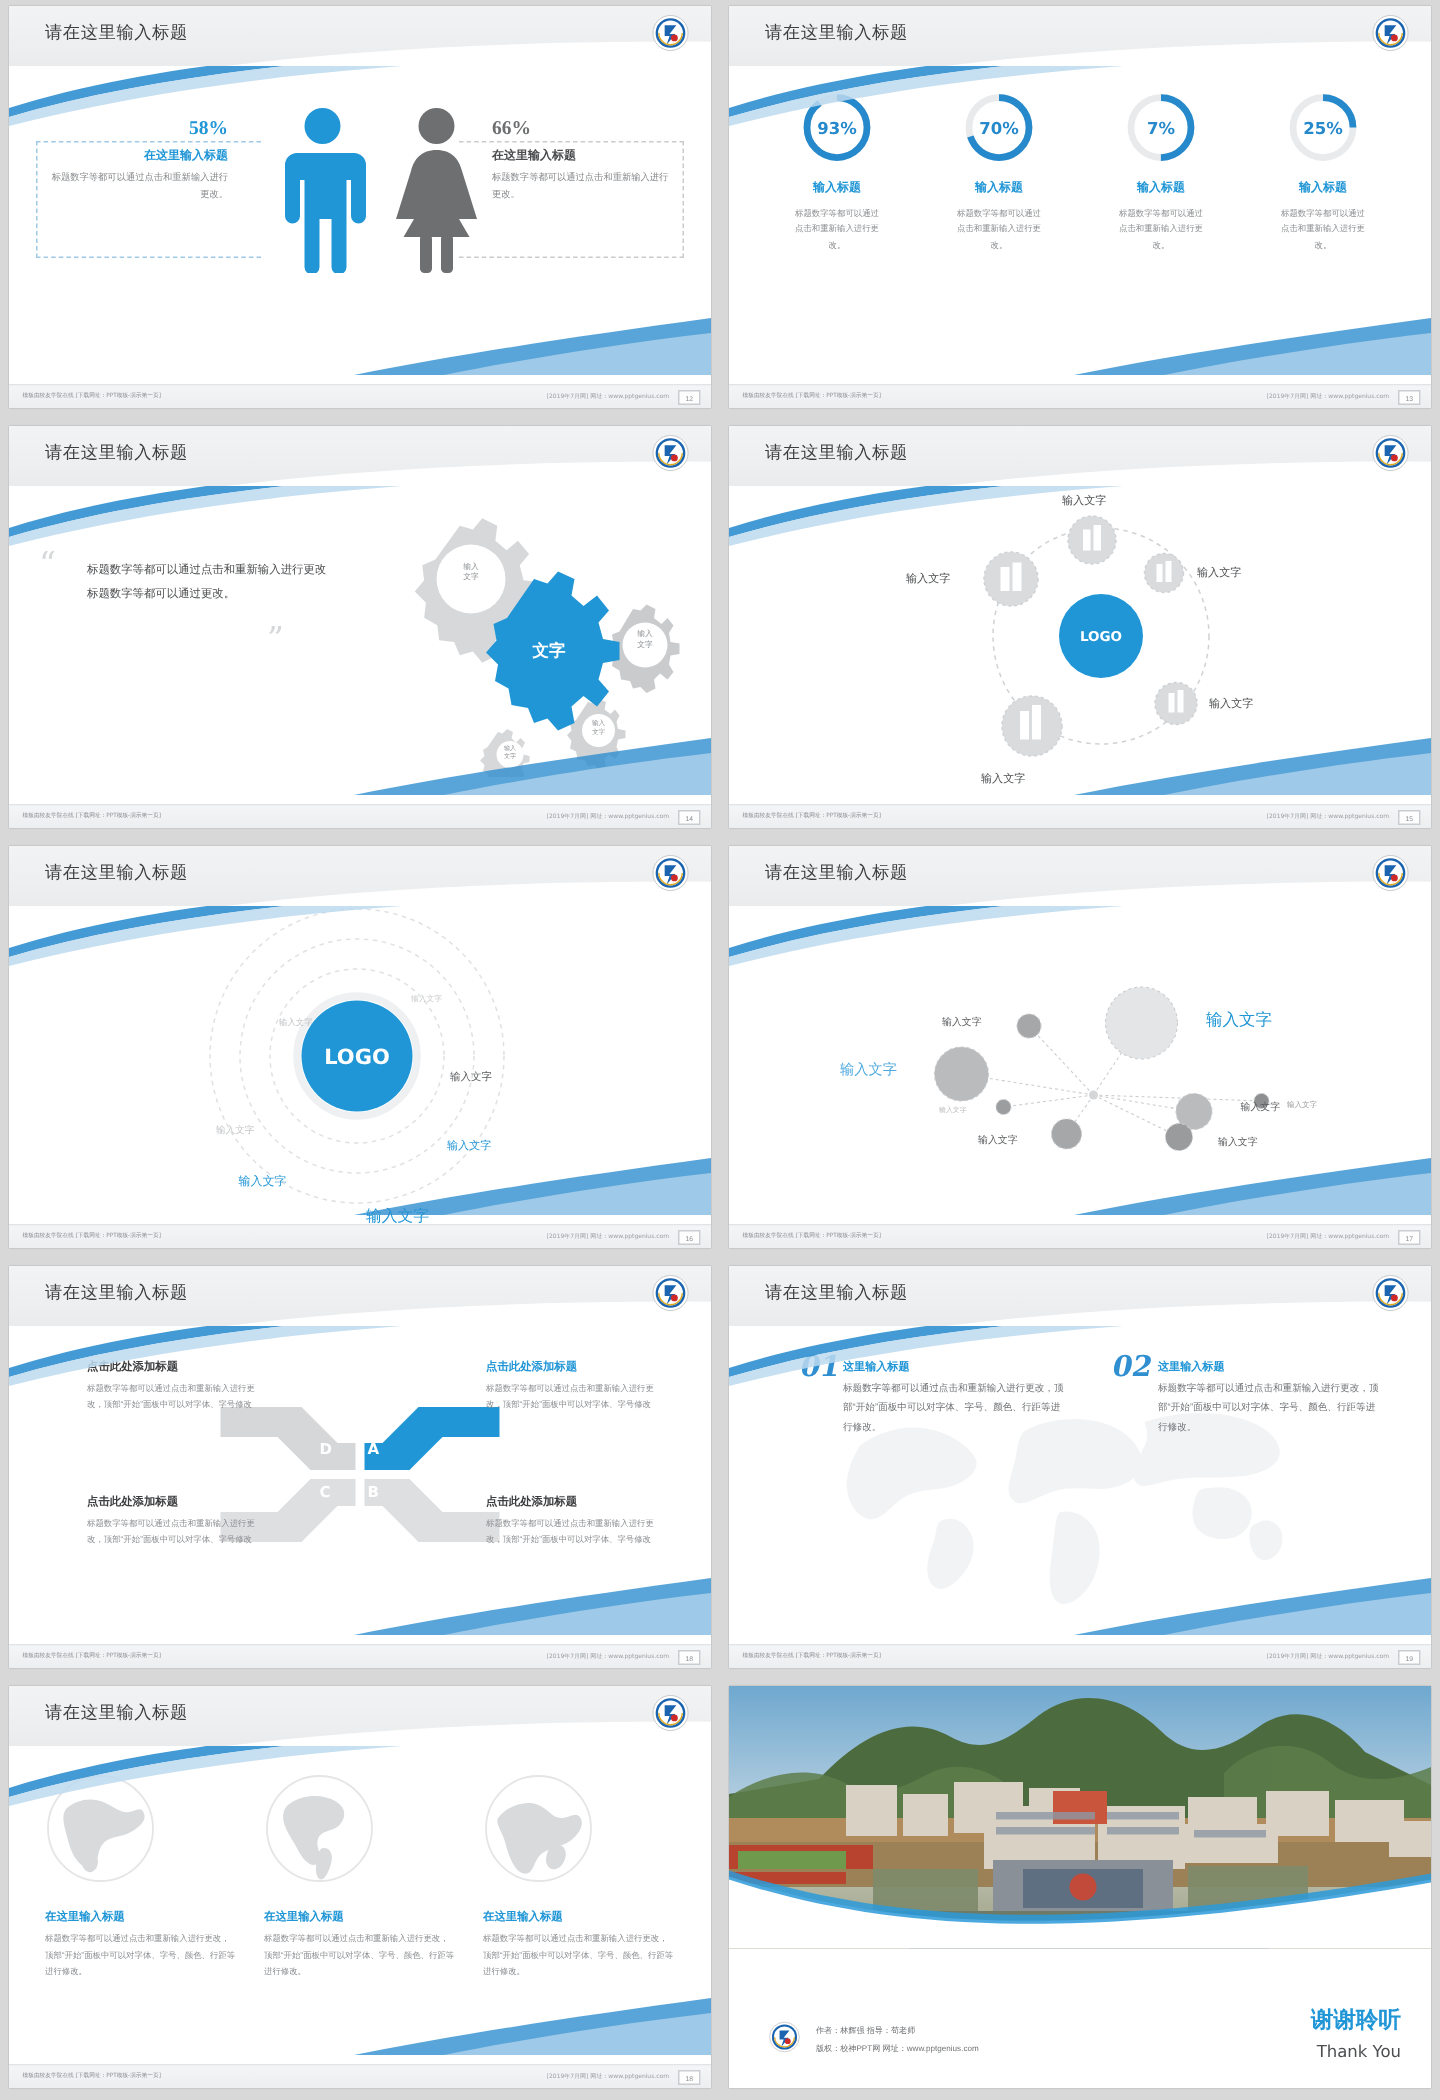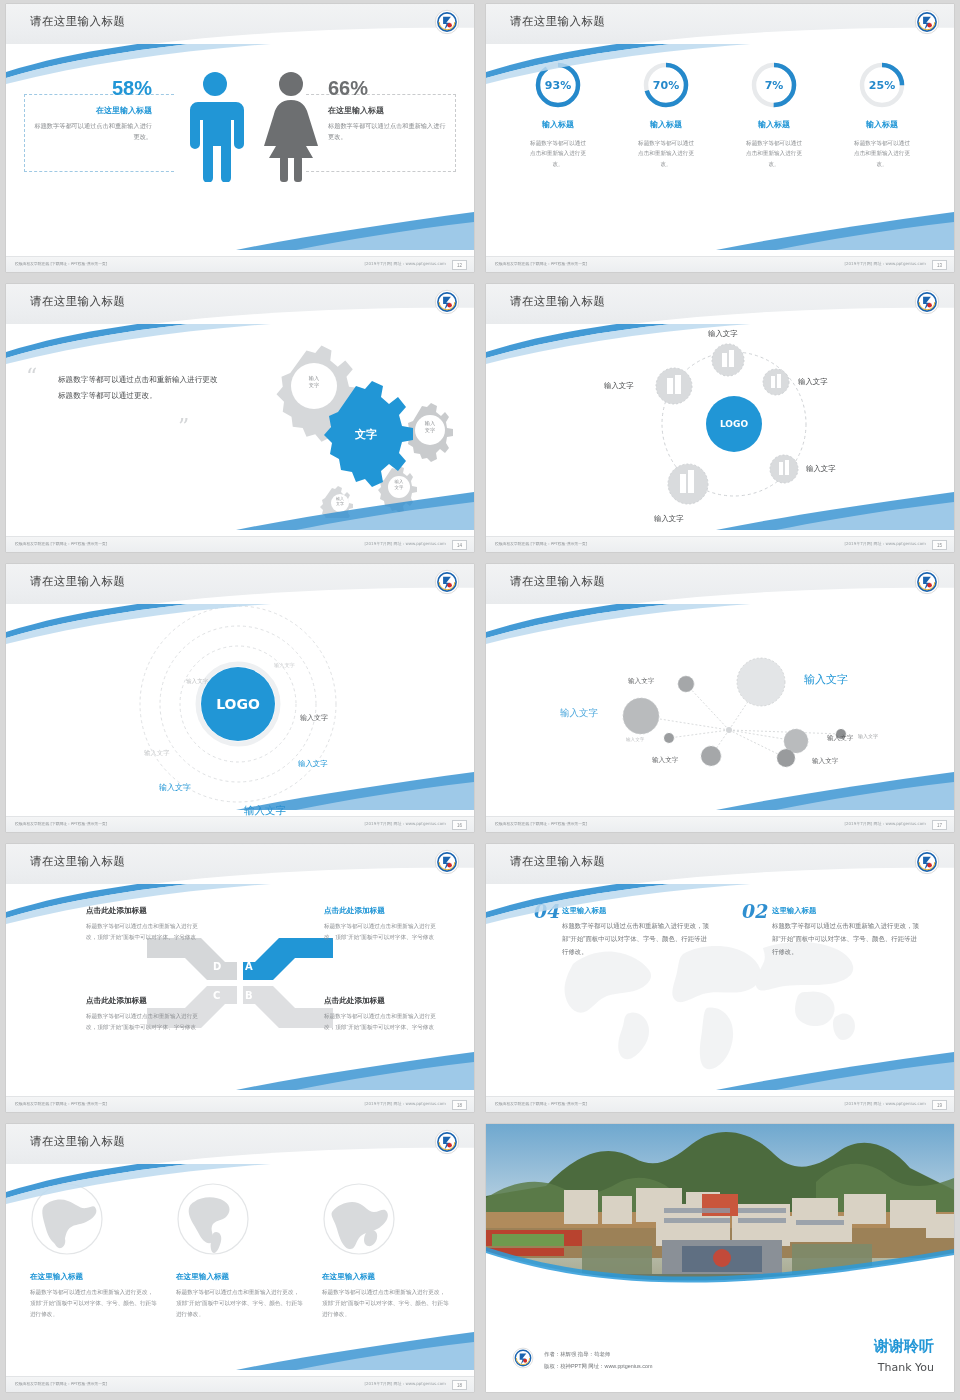--- a/index.html
+++ b/index.html
@@ -20,21 +20,21 @@
   .ftr { position:absolute; left:0; bottom:0; width:100%; height:16px; background:linear-gradient(180deg,#f4f5f6,#eceef0); border-top:1px solid #e2e4e6; }
   .ftr-l { position:absolute; left:9px; top:4px; font-size:4px; color:#8b8f93; white-space:nowrap; font-family:"DejaVu Sans",sans-serif; transform:scale(.95); transform-origin:left center; }
   .ftr-r { position:absolute; right:28px; top:4px; font-size:4px; color:#9aa0a4; white-space:nowrap; font-family:"DejaVu Sans",sans-serif; }
   .pg { position:absolute; right:7px; top:3px; width:15px; height:10px; border:1px solid #c9cdd1; background:#fdfdfd; font-size:4.5px; color:#8b8f93; text-align:center; line-height:9px; }
 
   .body { position:absolute; left:0; top:40px; width:100%; bottom:16px; }
 
   
   .s1-l,.s1-r { position:absolute; top:34px; width:120px; }
   .s1-l { left:26px; text-align:right; } .s1-r { right:26px; text-align:left; }
-  .pct { font-size:20px; font-weight:bold; font-family:Liberation Sans, sans-serif; line-height:1; }
+  .pct { font-size:13px; font-weight:bold; font-family:Liberation Serif, serif; line-height:1; }
   .pct.b { color:#2196d6; } .pct.g { color:#6d6f71; }
   .s1-h { font-size:8px; font-weight:bold; margin-top:7px; }
   .s1-h.b { color:#2196d6; } .s1-h.g { color:#4a4c4e; }
   .s1-p { font-size:6.2px; color:#86898c; line-height:1.75; margin-top:5px; }
   .dashbox { position:absolute; border:1px dashed #9fc9e4; }
   .fig { position:absolute; top:26px; }
   .fig svg { display:block; }
 
   
   .donuts { position:absolute; left:0; right:0; top:16px; display:flex; justify-content:space-around; padding:0 18px; }
@@ -59,21 +59,21 @@
 
   
   .rings { position:absolute; inset:0; }
   .rl { position:absolute; white-space:nowrap; }
 
   
   .nodes { position:absolute; inset:0; }
   .nl { position:absolute; white-space:nowrap; }
 
   
-  .q { position:absolute; width:120px;margin-left:28px; }
+  .q { position:absolute; width:120px; }
   .q-h { font-size:7.6px; font-weight:bold; color:#3c3e40; }
   .q-h.b { color:#2196d6; }
   .q-p { font-size:5.6px; color:#8b8e91; line-height:1.95; margin-top:5px; }
   .abcd { position:absolute; left:50%; top:44px; transform:translateX(-50%); width:190px; height:110px; }
   .ltr { position:absolute; font-size:10px; font-weight:bold; font-family:"DejaVu Sans",sans-serif; }
 
   
   .wmap { position:absolute; left:50%; top:34px; transform:translateX(-50%); width:330px; opacity:.5; }
   .num { position:absolute; font-size:19px; font-style:italic; font-weight:bold; color:#2f8fd0; font-family:"DejaVu Serif",serif; }
   .n-h { position:absolute; font-size:7.4px; font-weight:bold; color:#2196d6; }
@@ -559,21 +559,21 @@
         <g fill="#e6e8ea">
           <path d="M18 46c10-8 26-14 42-12s28 10 34 18-2 16-12 20-24 2-34 8-16 18-26 14-14-18-12-28 6-16 8-20z"></path>
           <path d="M72 96c8-4 16 0 20 8s2 18-4 26-14 14-20 10-6-16-2-26 2-14 6-18z"></path>
           <path d="M128 36c14-8 34-10 50-6s26 14 28 24-8 18-20 20-26-2-38 2-22 12-28 6 0-18 2-28 2-14 6-18z"></path>
           <path d="M152 90c10-2 20 4 24 14s2 24-4 34-16 16-22 12-6-18-4-30 2-28 6-30z"></path>
           <path d="M208 30c16-6 40-8 58-4s30 12 32 22-10 16-24 18-30 0-44 2-24 8-28 2 2-16 6-24 0-14 0-16z"></path>
           <path d="M252 74c12-2 22 2 26 10s0 18-8 22-20 2-26-4-4-16-2-22 6-6 10-6z"></path>
           <path d="M286 96c8-2 14 4 14 12s-6 14-12 14-10-8-10-16 4-8 8-10z"></path>
         </g>
       </svg>
-      <div class="num" style="left:48px;top:16px;">04</div>
+      <div class="num" style="left:48px;top:16px;">01</div>
       <div class="n-h" style="left:76px;top:22px;">这里输入标题</div>
       <div class="n-p" style="left:76px;top:36px;">标题数字等都可以通过点击和重新输入进行更改，顶部“开始”面板中可以对字体、字号、颜色、行距等进行修改。</div>
       <div class="num" style="left:256px;top:16px;">02</div>
       <div class="n-h" style="left:286px;top:22px;">这里输入标题</div>
       <div class="n-p" style="left:286px;top:36px;">标题数字等都可以通过点击和重新输入进行更改，顶部“开始”面板中可以对字体、字号、颜色、行距等进行修改。</div>
     </div>
     <svg class="swoosh-top" viewBox="0 0 468 60" preserveAspectRatio="none">
       <path d="M0 46 C120 8 300 0 468 0 L468 4 C300 6 130 14 0 52 Z" fill="#2f8fd0" opacity=".9"></path>
       <path d="M0 52 C130 14 300 6 468 4 L468 10 C300 12 140 22 0 58 Z" fill="#bcd9ee" opacity=".85"></path>
     </svg>

